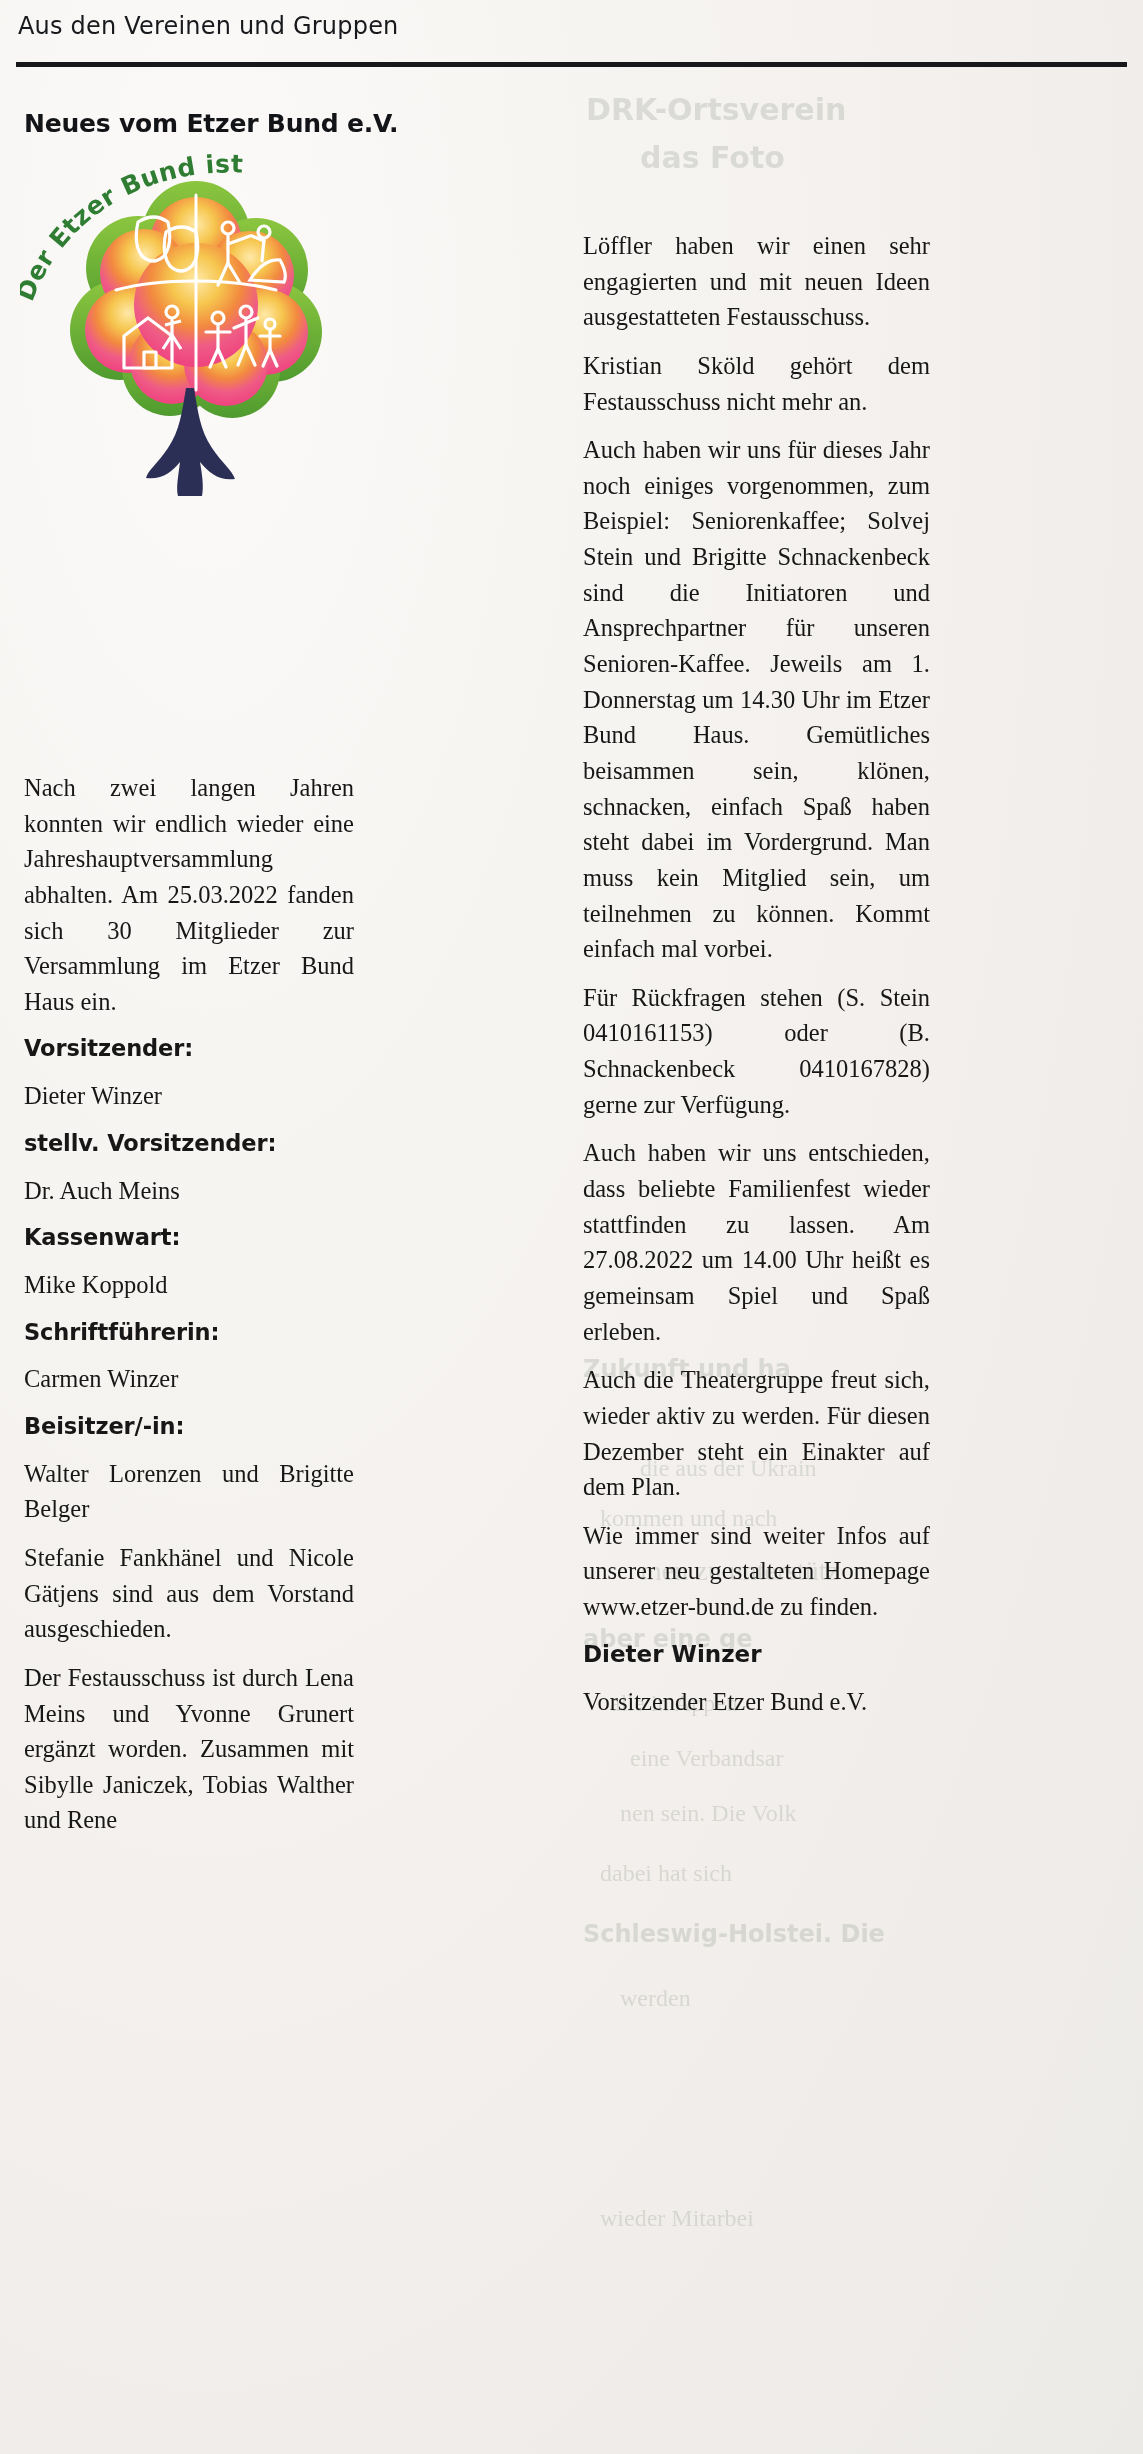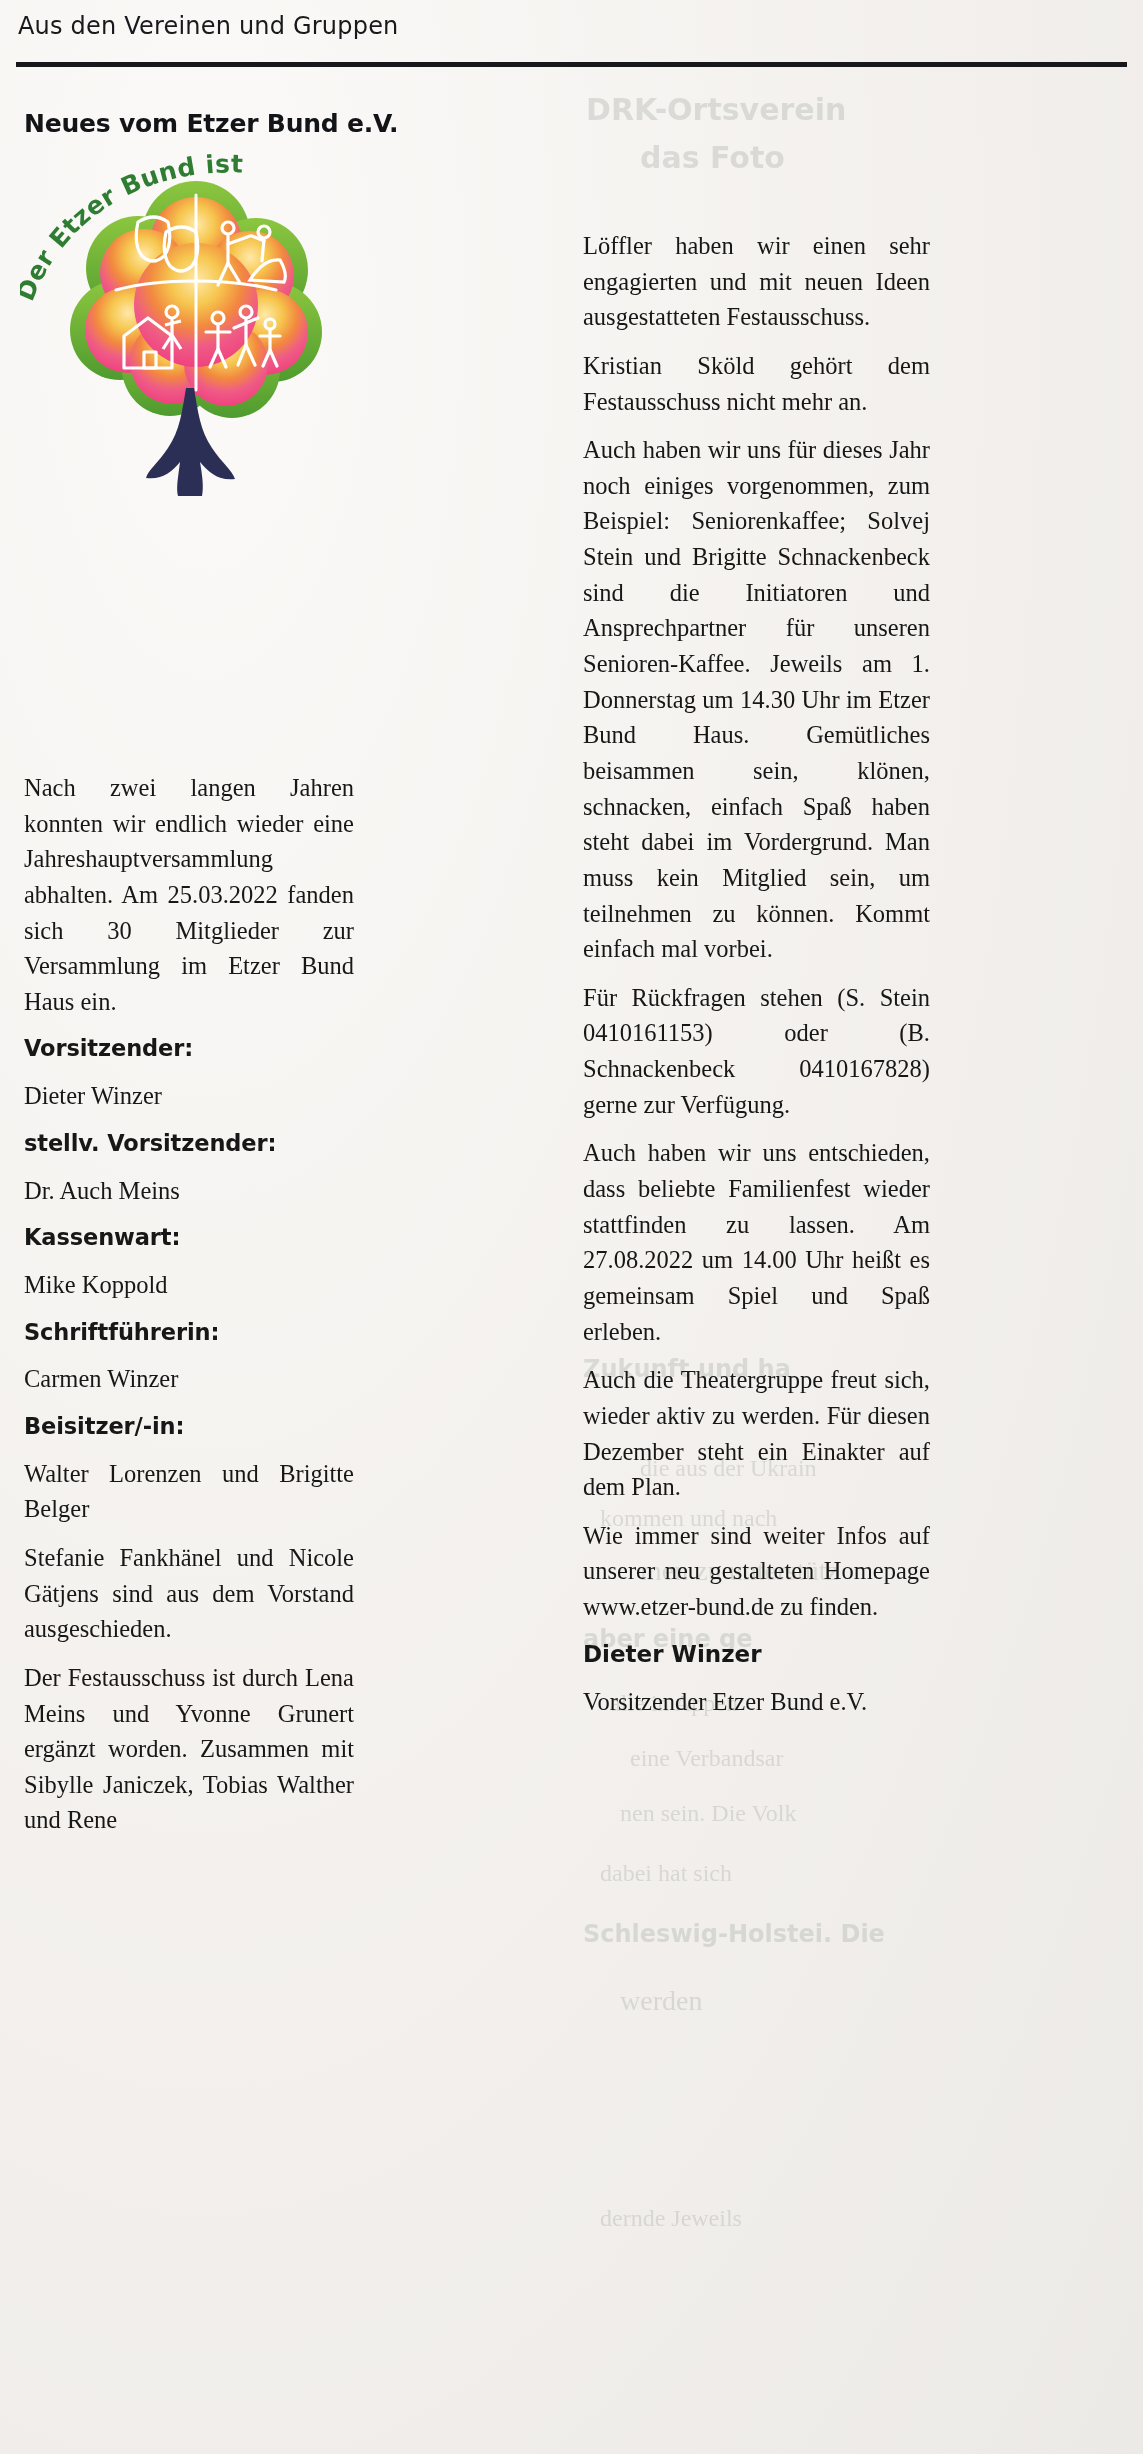--- a/index.html
+++ b/index.html
@@ -117,42 +117,42 @@
   .g3 { left: 583px; top: 1355px; font-size: 24px; font-family: "DejaVu Sans", sans-serif; font-weight: bold;}
   .g4 { left: 640px; top: 1455px; font-size: 24px; }
   .g5 { left: 600px; top: 1505px; font-size: 24px; }
   .g6 { left: 640px; top: 1555px; font-size: 28px; }
   .g7 { left: 583px; top: 1625px; font-size: 24px; font-family:"DejaVu Sans", sans-serif; font-weight:bold;}
   .g8 { left: 610px; top: 1690px; font-size: 24px; }
   .g9 { left: 630px; top: 1745px; font-size: 24px; }
   .g10{ left: 620px; top: 1800px; font-size: 24px; }
   .g11{ left: 600px; top: 1860px; font-size: 24px; }
   .g12{ left: 583px; top: 1920px; font-size: 24px; font-family:"DejaVu Sans", sans-serif; font-weight:bold;}
-  .g13{ left: 620px; top: 1985px; font-size: 28px; }
+  .g13{ left: 620px; top: 1985px; font-size: 24px; }
   .g14{ left: 600px; top: 2205px; font-size: 24px; }
 </style>
 </head>
 <body>
 
 <div class="page">
 
   <div class="ghost g1">DRK-Ortsverein</div>
   <div class="ghost g2">das Foto</div>
   <div class="ghost g3">Zukunft und ha</div>
   <div class="ghost g4">die aus der Ukrain</div>
   <div class="ghost g5">kommen und nach</div>
   <div class="ghost g6">men zu unterstütz</div>
   <div class="ghost g7">aber eine ge</div>
   <div class="ghost g8">alle in Appen</div>
   <div class="ghost g9">eine Verbandsar</div>
   <div class="ghost g10">nen sein. Die Volk</div>
   <div class="ghost g11">dabei hat sich</div>
   <div class="ghost g12">Schleswig-Holstei. Die</div>
   <div class="ghost g13">werden</div>
-  <div class="ghost g14">dernde Jeweils</div>
+  <div class="ghost g14">wieder Mitarbei</div>
 
   <div class="masthead">
     <div class="masthead-title">Aus den Vereinen und Gruppen</div>
   </div>
   <div class="rule-top"></div>
 
   <h1 class="headline">Neues vom Etzer Bund e.V.</h1>
 
   <div class="logo">
     <svg width="340" height="360" viewBox="0 0 340 360" xmlns="http://www.w3.org/2000/svg" aria-hidden="true">

